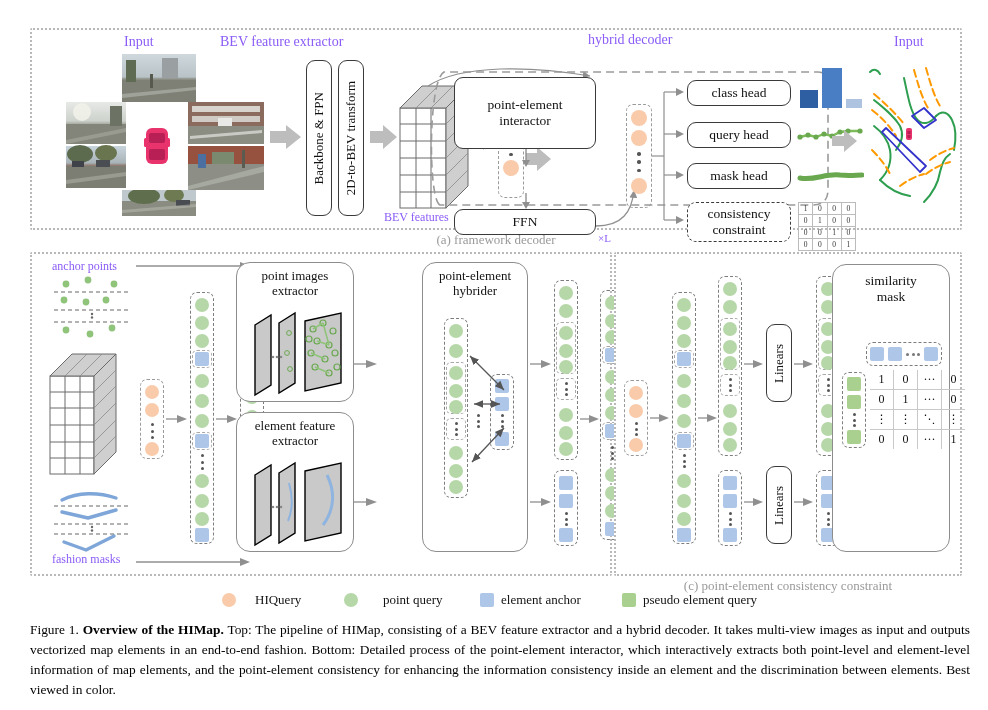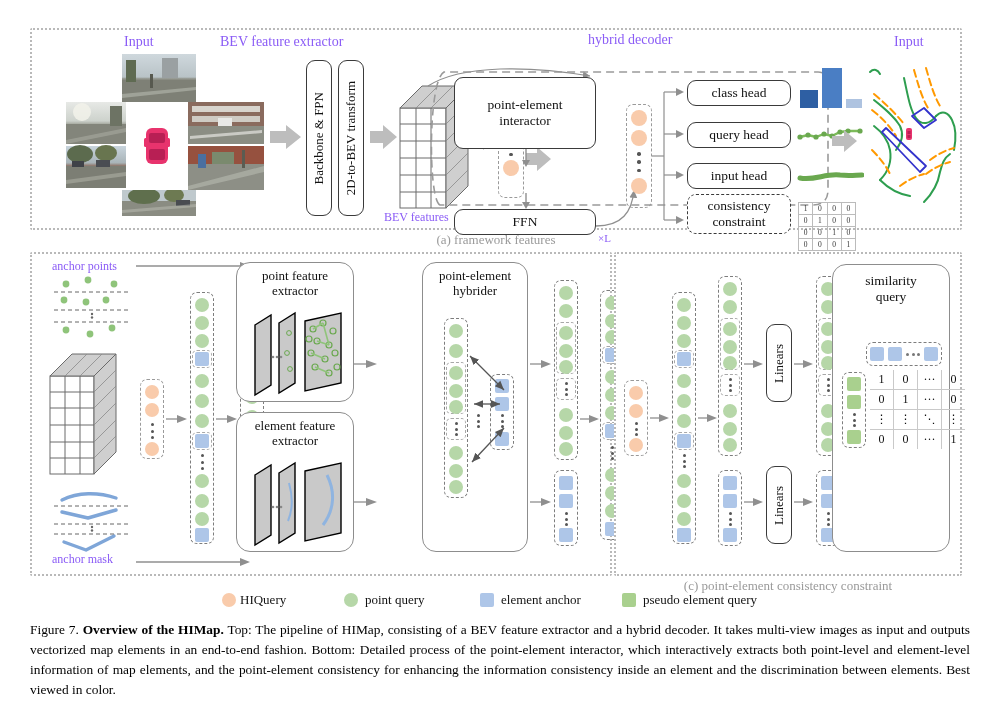--- a/index.html
+++ b/index.html
@@ -274,23 +274,23 @@
     </g>
   </svg>
 
   <div class="rbox" style="left:655px;top:50px;width:104px;height:26px;">
     <span>class head</span>
   </div>
   <div class="rbox" style="left:655px;top:92px;width:104px;height:26px;">
     <span>query head</span>
   </div>
   <div class="rbox" style="left:655px;top:133px;width:104px;height:26px;">
-    <span>input head</span>
-  </div>
-  <div class="rbox dashblk" style="left:655px;top:164px;width:104px;height:40px;flex-direction:column;">
+    <span>mask head</span>
+  </div>
+  <div class="rbox dashblk" style="left:655px;top:172px;width:104px;height:40px;flex-direction:column;">
     <span>consistency</span>
     <span>constraint</span>
   </div>
 
   <svg class="abs" style="left:768px;top:34px;" width="62" height="46">
     <rect x="0" y="26" width="18" height="18" fill="#2e5fa3"></rect>
     <rect x="22" y="4" width="20" height="40" fill="#4a7ec4"></rect>
     <rect x="46" y="35" width="16" height="9" fill="#aec3e0"></rect>
   </svg>
 
@@ -371,21 +371,21 @@
       <path d="M48 62 L60 54 L72 66 L60 74 Z"></path>
       <path d="M18 78 L22 74 L62 112 L56 118 Z"></path>
     </g>
     <g>
       <rect x="42" y="74" width="6" height="12" rx="2" fill="#e8336d"></rect>
       <rect x="43.5" y="77" width="3" height="3" fill="#b81f54"></rect>
       <rect x="43.5" y="81" width="3" height="3" fill="#b81f54"></rect>
     </g>
   </svg>
 
-  <div class="panel-cap" style="left:0;top:202px;">(a) framework features</div>
+  <div class="panel-cap" style="left:0;top:202px;">(a) framework decoder</div>
 </div>
 
 <div class="panel" style="left:30px;top:252px;width:578px;height:320px;">
 
   <div class="lbl sm" style="left:20px;top:5px;font-size:12px;">anchor points</div>
   <svg class="abs" style="left:20px;top:22px;" width="82" height="62">
     <g fill="#8fc47a">
       <circle cx="14" cy="8" r="3.4"></circle>
         <circle cx="36" cy="4" r="3.4"></circle>
         <circle cx="62" cy="8" r="3.4"></circle>
@@ -446,21 +446,21 @@
     <g stroke="#666" stroke-width="1" stroke-dasharray="4,3">
       <line x1="2" y1="16" x2="78" y2="16"></line>
       <line x1="2" y1="34" x2="78" y2="34"></line>
       <line x1="2" y1="44" x2="78" y2="44"></line>
     </g>
     <g fill="#666">
         <circle cx="40" cy="37" r="1.2"></circle>
         <circle cx="40" cy="40.5" r="1.2"></circle>
       </g>
   </svg>
-  <div class="lbl sm" style="left:20px;top:298px;font-size:12px;">anchor mask</div>
+  <div class="lbl sm" style="left:20px;top:298px;font-size:12px;">fashion masks</div>
   <svg class="abs" style="left:104px;top:302px;" width="116" height="12">
     <line x1="0" y1="6" x2="106" y2="6" stroke="#8f8f8f" stroke-width="1.3"></line>
     <path d="M104 2 L114 6 L104 10 Z" fill="#8f8f8f"></path>
   </svg>
 
   <div class="dashgrp" style="left:108px;top:125px;width:24px;height:80px;"></div>
   <div class="cir hiq" style="left:113px;top:131px;width:14px;height:14px;"></div>
   <div class="cir hiq" style="left:113px;top:149px;width:14px;height:14px;"></div>
   <div class="dots-v" style="left:117px;top:169px;width:6px;height:16px;">
     <i style="width:3px;height:3px;"></i>
@@ -530,21 +530,21 @@
     <line x1="0" y1="6" x2="13" y2="6" stroke="#8f8f8f" stroke-width="1.3"></line>
     <path d="M11 2 L21 6 L11 10 Z" fill="#8f8f8f"></path>
   </svg>
   <svg class="abs" style="left:234px;top:242px;" width="22" height="12">
     <line x1="0" y1="6" x2="13" y2="6" stroke="#8f8f8f" stroke-width="1.3"></line>
     <path d="M11 2 L21 6 L11 10 Z" fill="#8f8f8f"></path>
   </svg>
 
   <div class="rbox light" style="left:204px;top:8px;width:118px;height:140px;position:absolute;display:block;">
     <div style="text-align:center;margin-top:6px;">
-      <div style="font-size:13px;">point feature</div>
+      <div style="font-size:13px;">point images</div>
       <div style="font-size:13px;">extractor</div>
     </div>
     <svg width="118" height="92" style="position:absolute;left:8px;top:46px;">
       <g stroke="#000" stroke-width="1.4">
         <path d="M10 16 L26 6 L26 76 L10 86 Z" fill="#c9c9c9"></path>
         <path d="M34 14 L50 4 L50 74 L34 84 Z" fill="#c9c9c9"></path>
         <path d="M60 12 L96 4 L96 74 L60 82 Z" fill="#c9c9c9"></path>
       </g>
       <g fill="none" stroke="#6aa84f" stroke-width="1.2">
         <circle cx="68" cy="20" r="3"></circle>
@@ -899,21 +899,21 @@
     <path d="M9 2 L19 6 L9 10 Z" fill="#8f8f8f"></path>
   </svg>
   <svg class="abs" style="left:272px;top:242px;" width="20" height="12">
     <line x1="0" y1="6" x2="11" y2="6" stroke="#8f8f8f" stroke-width="1.3"></line>
     <path d="M9 2 L19 6 L9 10 Z" fill="#8f8f8f"></path>
   </svg>
 
   <div class="rbox light" style="left:216px;top:10px;width:118px;height:288px;position:absolute;display:block;">
     <div style="text-align:center;margin-top:8px;">
       <div style="font-size:13.5px;">similarity</div>
-      <div style="font-size:13.5px;">query</div>
+      <div style="font-size:13.5px;">mask</div>
     </div>
   </div>
 
   <div class="dashgrp dark" style="left:250px;top:88px;width:76px;height:24px;"></div>
   <div class="sq eq" style="left:254px;top:93px;width:14px;height:14px;"></div>
   <div class="sq eq" style="left:272px;top:93px;width:14px;height:14px;"></div>
   <div class="dots-h" style="left:290px;top:98px;width:14px;height:4px;">
     <i style="width:3px;height:3px;"></i>
       <i style="width:3px;height:3px;"></i>
       <i style="width:3px;height:3px;"></i>
@@ -956,34 +956,34 @@
           <td style="font-size: 12px; padding: 2px 4px; border-right: 1px solid rgb(201, 201, 201); border-bottom: none; min-width: 15px;">···</td>
           <td style="font-size: 12px; padding: 2px 4px; border-right: none; border-bottom: none; min-width: 15px;">1</td>
         </tr>
       </tbody>
   </table>
 
   <div class="panel-cap" style="left:0;top:324px;">(c) point-element consistency constraint</div>
 </div>
 
 <div class="abs" style="left:222px;top:592px;width:560px;height:20px;">
-  <div class="abs" style="left:0;top:0;display:flex;align-items:center;gap:4px;">
+  <div class="abs" style="left:0;top:0;display:flex;align-items:center;gap:19px;">
     <span class="cir" style="position:relative;width:14px;height:14px;background:#f9cbab;"></span>
     <span style="font-size:13px;">HIQuery</span>
   </div>
-  <div class="abs" style="left:122px;top:0;display:flex;align-items:center;gap:7px;">
+  <div class="abs" style="left:122px;top:0;display:flex;align-items:center;gap:25px;">
     <span class="cir" style="position:relative;width:14px;height:14px;background:#b6d7a8;"></span>
     <span style="font-size:13px;">point query</span>
   </div>
   <div class="abs" style="left:258px;top:0;display:flex;align-items:center;gap:7px;">
     <span class="sq" style="position:relative;width:14px;height:14px;background:#aec6e8;"></span>
     <span style="font-size:13px;">element anchor</span>
   </div>
   <div class="abs" style="left:400px;top:0;display:flex;align-items:center;gap:7px;">
     <span class="sq" style="position:relative;width:14px;height:14px;background:#a9d08e;"></span>
     <span style="font-size:13px;">pseudo element query</span>
   </div>
 </div>
 
 <div class="cap">
-  <span>Figure 7.</span>
+  <span>Figure 1.</span>
   <b>Overview of the HIMap.</b><span> Top: The pipeline of HIMap, consisting of a BEV feature extractor and a hybrid decoder. It takes multi-view images as input and outputs vectorized map elements in an end-to-end fashion. Bottom: Detailed process of the point-element interactor, which interactively extracts both point-level and element-level information of map elements, and the point-element consistency for enhancing the information consistency inside an element and the discrimination between elements. Best viewed in color.</span>
 </div>
 
 </body></html>

